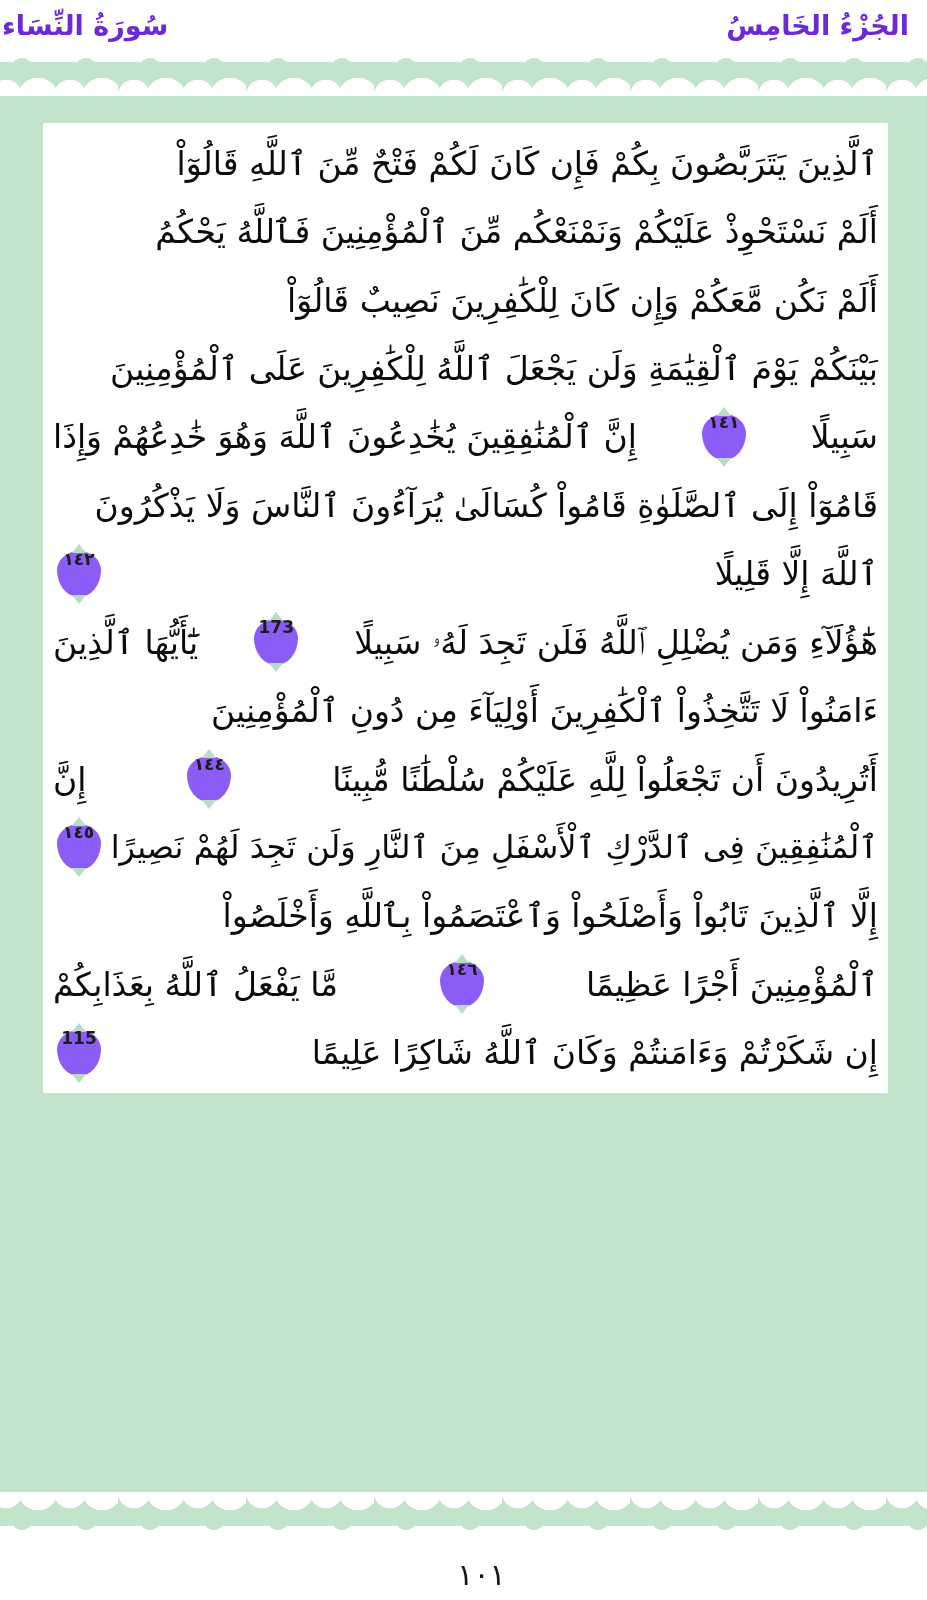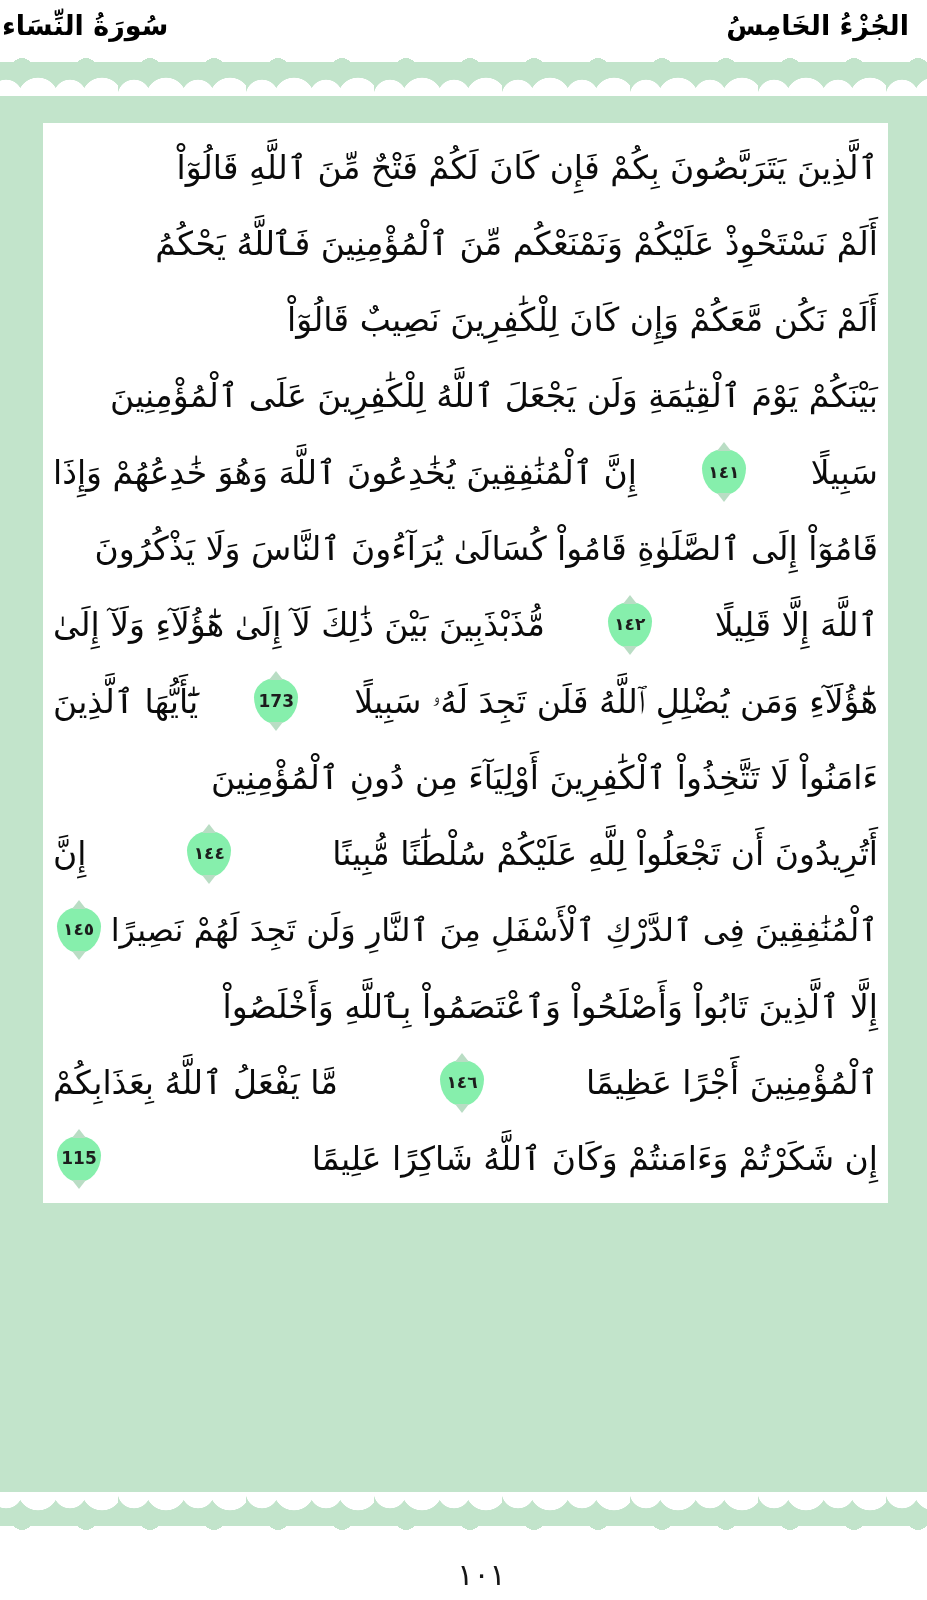--- a/index.html
+++ b/index.html
@@ -23,21 +23,21 @@
 
   
   .running-head {
     position: absolute;
     top: 0;
     height: 52px;
     line-height: 52px;
     font-family: "DejaVu Sans", "Liberation Sans", sans-serif;
     font-size: 27px;
     font-weight: 600;
-    color: #000000;
+    color: #6d28d9;
     white-space: nowrap;
     direction: rtl;
   }
   .head-juz {
     right: 18px;
     text-align: right;
   }
   .head-surah {
     left: 2px;
     text-align: left;
@@ -96,21 +96,21 @@
     background-image:
       radial-gradient(ellipse 13px 16px at 32px 0px, #c2e4cb 0, #c2e4cb 99%, rgba(194,228,203,0) 100%);
   }
 
   
   .text-panel {
     position: absolute;
     left: 43px;
     top: 123px;
     width: 845px;
-    height: 1080px;
+    height: 970px;
     background: #ffffff;
     box-sizing: border-box;
     padding: 6px 10px;
     display: flex;
     flex-direction: column;
     justify-content: space-between;
   }
 
   .aya-line {
     direction: rtl;
@@ -132,26 +132,26 @@
     display: flex;
     align-items: center;
     justify-content: space-between;
     width: 100%;
     gap: 6px;
   }
 
   
   .aya-mark {
     display: inline-flex;
-    align-items: center;
+    align-items: flex-start;
     justify-content: center;
     width: 44px;
     height: 46px;
     flex: 0 0 auto;
-    background: #86efac;
+    background: #8b5cf6;
     border-radius: 50% 50% 50% 50% / 42% 42% 58% 58%;
     position: relative;
     font-size: 17px;
     font-weight: 600;
     color: #1d1d1d;
     font-family: "DejaVu Sans", "Liberation Sans", sans-serif;
     margin: 0 4px;
   }
   .aya-mark::before,
   .aya-mark::after {
@@ -237,21 +237,20 @@
         <div class="line-inner">
           <span class="seg">قَامُوٓاْ إِلَى ٱلصَّلَوٰةِ قَامُواْ كُسَالَىٰ يُرَآءُونَ ٱلنَّاسَ وَلَا يَذْكُرُونَ</span>
         </div>
       </div>
       <div class="aya-line">
         <div class="line-inner">
           <span class="seg">ٱللَّهَ إِلَّا قَلِيلًا</span>
           <span class="aya-mark">
             <span class="aya-num">١٤٢</span>
           </span>
-          <span class="seg">مُّذَبْذَبِينَ بَيْنَ ذَٰلِكَ لَآ إِلَىٰ هَٰٓؤُلَآءِ وَلَآ إِلَىٰ</span>
         </div>
       </div>
       <div class="aya-line">
         <div class="line-inner">
           <span class="seg">هَٰٓؤُلَآءِ وَمَن يُضْلِلِ ٱللَّهُ فَلَن تَجِدَ لَهُۥ سَبِيلًا</span>
           <span class="aya-mark">
             <span class="aya-num">173</span>
           </span>
           <span class="seg">يَٰٓأَيُّهَا ٱلَّذِينَ</span>
         </div>

